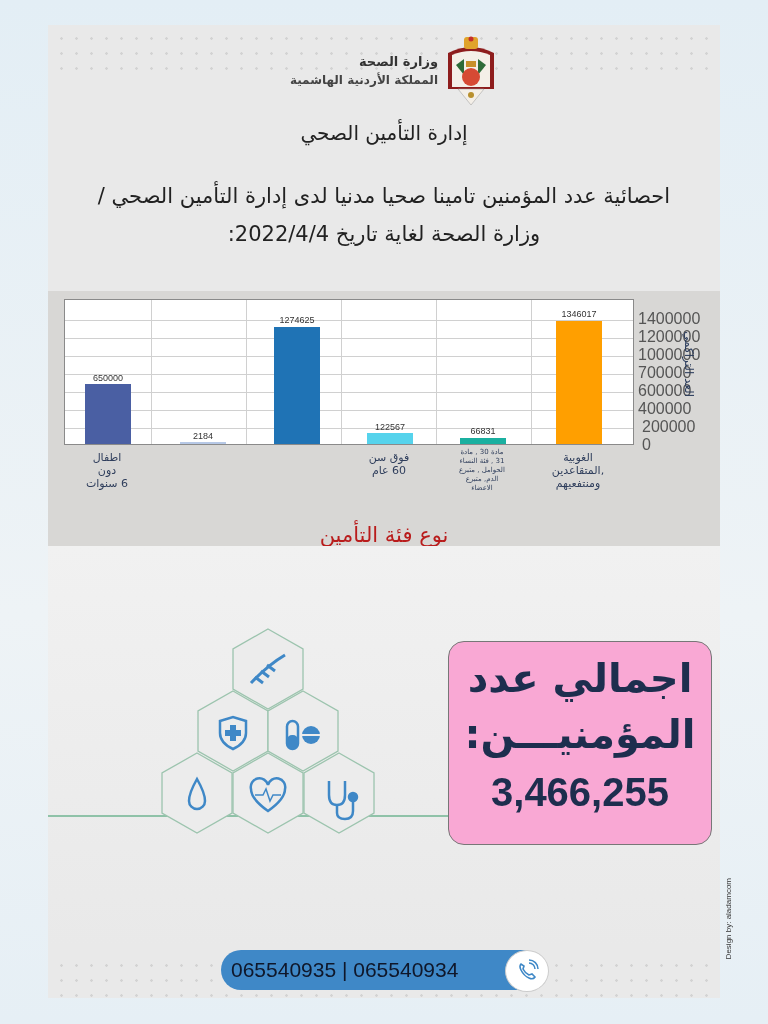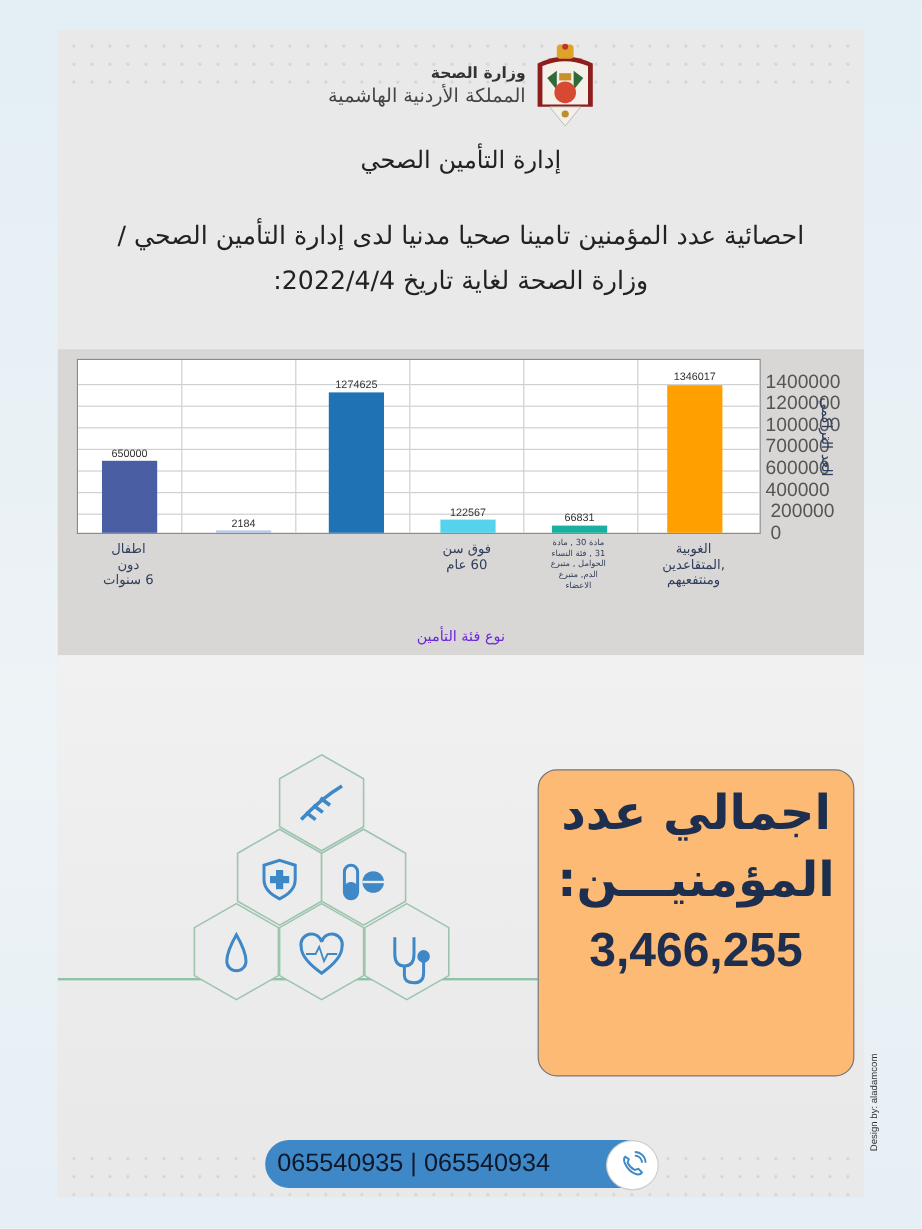--- a/index.html
+++ b/index.html
@@ -21,21 +21,21 @@
     background-position: 6px 6px;
   }
   .dots.top { top: 0; }
   .dots.bottom { bottom: 0; }
 
   
   .header { position: absolute; top: 8px; left: 0; width: 100%; height: 80px; }
   .emblem { position: absolute; left: 394px; top: 2px; width: 58px; height: 76px; }
   .ministry { position: absolute; right: 282px; top: 20px; text-align: right; direction: rtl; margin-left: 24px; }
   .ministry .name { font-size: 13px; font-weight: bold; color: #333; line-height: 18px; }
-  .ministry .kingdom { font-size: 16px; color: #444; line-height: 18px; }
+  .ministry .kingdom { font-size: 12px; color: #444; line-height: 18px; font-weight: bold; }
 
   .dept-title {
     position: absolute; top: 96px; left: 0; width: 100%; text-align: center;
     font-size: 20px; color: #222; direction: rtl;
   }
   .headline {
     position: absolute; top: 152px; left: 40px; width: 592px; text-align: center;
     font-size: 21px; line-height: 38px; color: #222; direction: rtl;
   }
 
@@ -63,34 +63,34 @@
     position: absolute; left: 634px; top: 40px; writing-mode: vertical-rl;
     font-size: 12px; color: #2d3e5e; direction: rtl;
   }
   .cat {
     position: absolute; top: 160px; width: 90px; text-align: center; direction: rtl;
     color: #2f3e5c; font-size: 11px; line-height: 13px;
   }
   .cat.small { font-size: 7px; line-height: 9px; }
   .xlabel {
     position: absolute; top: 232px; left: 0; width: 672px; text-align: center;
-    font-size: 12px; color: #6d28d9; direction: rtl;
+    font-size: 21px; color: #b91c1c; direction: rtl;
   }
 
   
   .lower-bg {
     position: absolute; top: 521px; left: 0; width: 672px; height: 400px;
     background: linear-gradient(180deg, #f1f1f1 0%, #e9e9e9 100%);
   }
   .hex-line { position: absolute; top: 790px; left: 0; width: 400px; height: 2px; background: #8fc2a8; }
   .hexes { position: absolute; left: 85px; top: 600px; width: 330px; height: 230px; }
 
   .total-box {
-    position: absolute; left: 400px; top: 616px; width: 264px; height: 256px;
-    background: #fdba74; border: 1.5px solid #777; border-radius: 16px;
+    position: absolute; left: 400px; top: 616px; width: 264px; height: 204px;
+    background: #f9a8d4; border: 1.5px solid #777; border-radius: 16px;
     text-align: center; color: #1d2e4e;
   }
   .total-line1 { font-size: 40px; font-weight: bold; line-height: 56px; margin-top: 8px; direction: rtl; }
   .total-line2 { font-size: 40px; font-weight: bold; line-height: 56px; direction: rtl; }
   .total-num { font-size: 40px; font-weight: bold; line-height: 60px; font-family: "Liberation Sans", sans-serif; }
 
   .phone-pill {
     position: absolute; left: 173px; top: 925px; width: 322px; height: 40px;
     background: #3f88c7; border-radius: 20px; color: #0f172a;
     font-size: 21px; line-height: 40px; padding-left: 10px;

